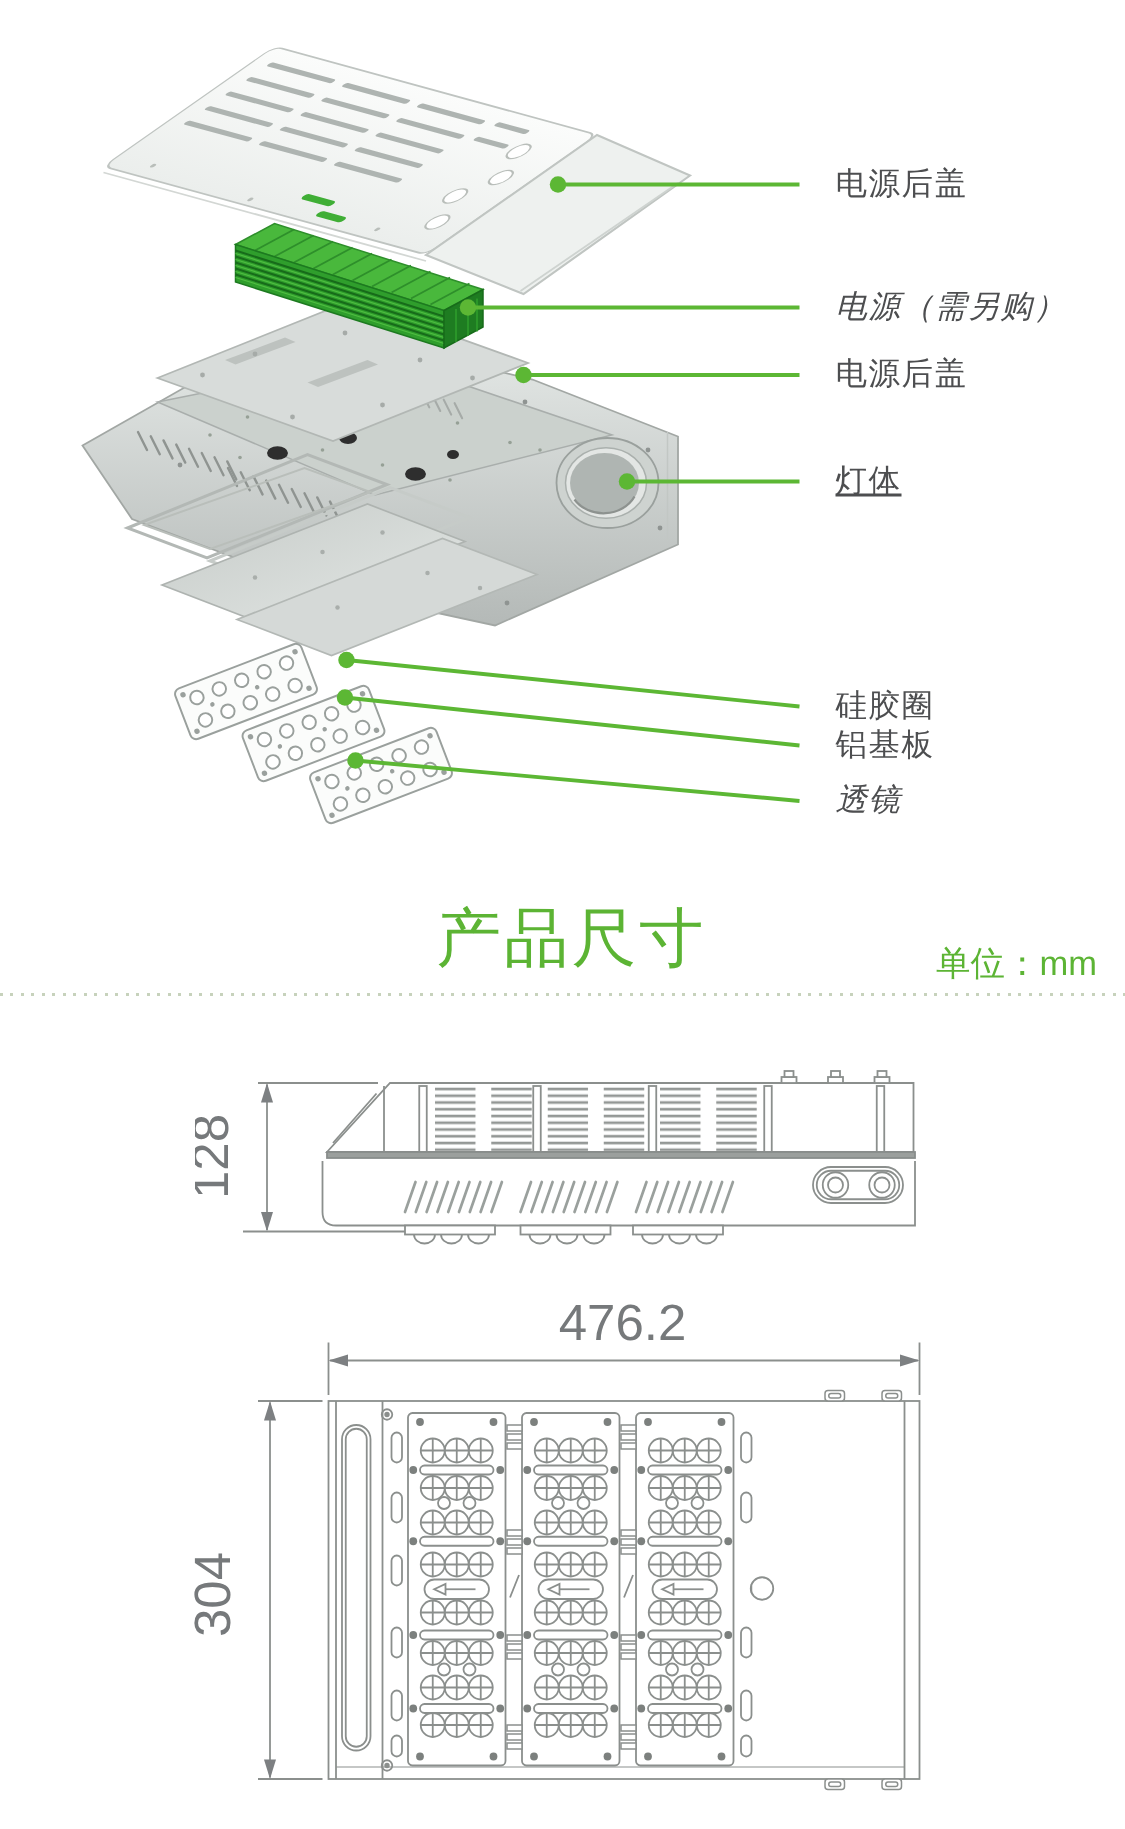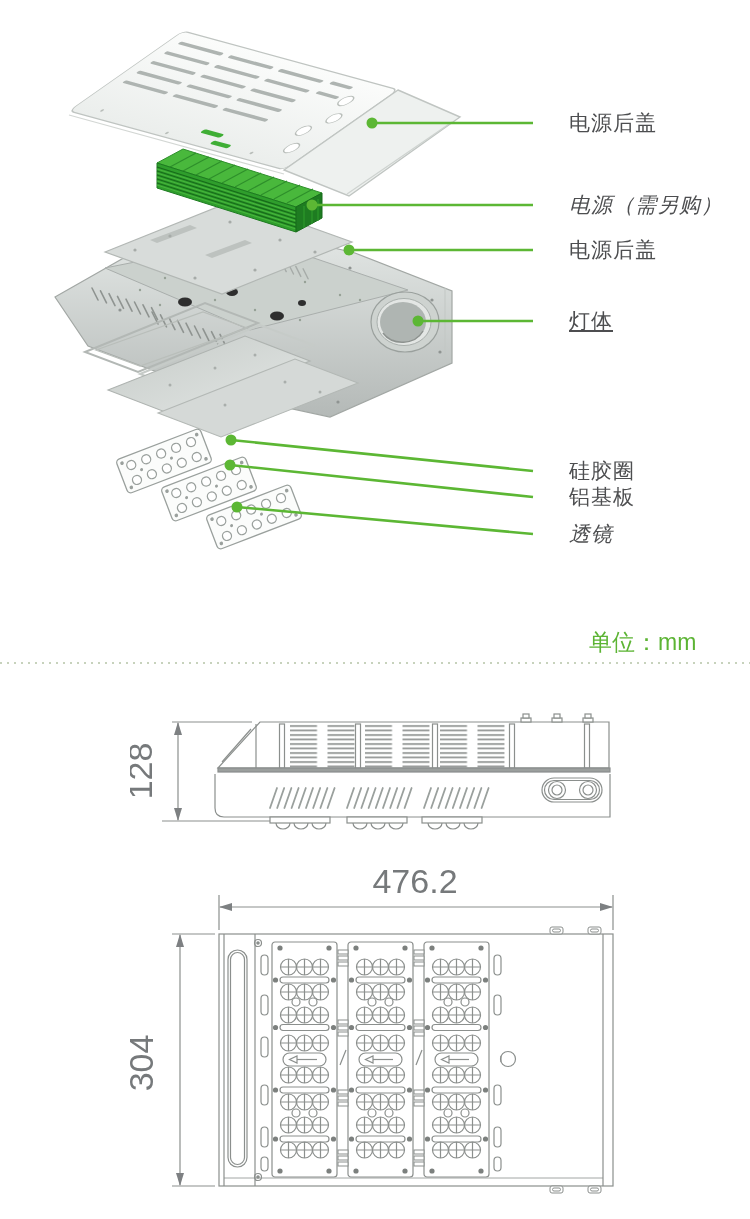--- a/index.html
+++ b/index.html
@@ -1,23 +1,23 @@
 <!DOCTYPE html>
 <html><head>
 <meta charset="utf-8">
 <style>
   html,body{margin:0;padding:0;background:#fff;}
   .page{position:relative;width:750px;height:1219px;background:#ffffff;overflow:hidden;
         font-family:"Liberation Sans","DejaVu Sans",sans-serif;}
   .abs{position:absolute;}
-  .callout-label{position:absolute;left:569px;font-size:21px;line-height:26px;
+  .callout-label{position:absolute;left:557px;font-size:21px;line-height:26px;
         color:#4d4e50;letter-spacing:1px;white-space:nowrap;}
   .section-title{position:absolute;left:291px;top:603px;font-size:43px;line-height:46px;
         color:#5cb434;letter-spacing:2px;white-space:nowrap;}
-  .unit-note{position:absolute;left:589px;top:629px;font-size:23px;line-height:26px;
+  .unit-note{position:absolute;left:624px;top:629px;font-size:23px;line-height:26px;
         color:#5cb434;white-space:nowrap;}
   .dotted-sep{position:absolute;left:0;top:662px;width:750px;height:2px;
         background:repeating-linear-gradient(90deg,#c7d2bc 0 2px,transparent 2px 7px);}
   svg{display:block;}
   .draw{stroke:#8b8f8d;fill:none;stroke-width:1.2;}
   .dimtext{fill:#76797b;font-size:34px;font-family:"Liberation Sans","DejaVu Sans",sans-serif;}
 </style>
 </head>
 <body>
 
@@ -207,20 +207,21 @@
   </svg>
 
   <div class="callout-label" style="top:110px;">电源后盖</div>
   <div class="callout-label" style="top:192px;font-style:italic;">电源（需另购）</div>
   <div class="callout-label" style="top:237px;">电源后盖</div>
   <div class="callout-label" style="top:308px;text-decoration:underline;">灯体</div>
   <div class="callout-label" style="top:458px;">硅胶圈</div>
   <div class="callout-label" style="top:484px;text-align:center;">铝基板</div>
   <div class="callout-label" style="top:521px;font-style:italic;">透镜</div>
 
+  <div class="section-title">产品尺寸</div>
   <div class="unit-note">单位：mm</div>
   <div class="dotted-sep"></div>
 
   <svg class="abs" style="left:130px;top:698px;" width="490" height="150" viewBox="0 0 490 150">
     <defs>
       <pattern id="slatpat" width="37.5" height="4.5" patternUnits="userSpaceOnUse" patternTransform="translate(160,26)">
         <line x1="0" y1="2" x2="27" y2="2" stroke="#939795" stroke-width="1.8"></line>
       </pattern>
     </defs>
 

